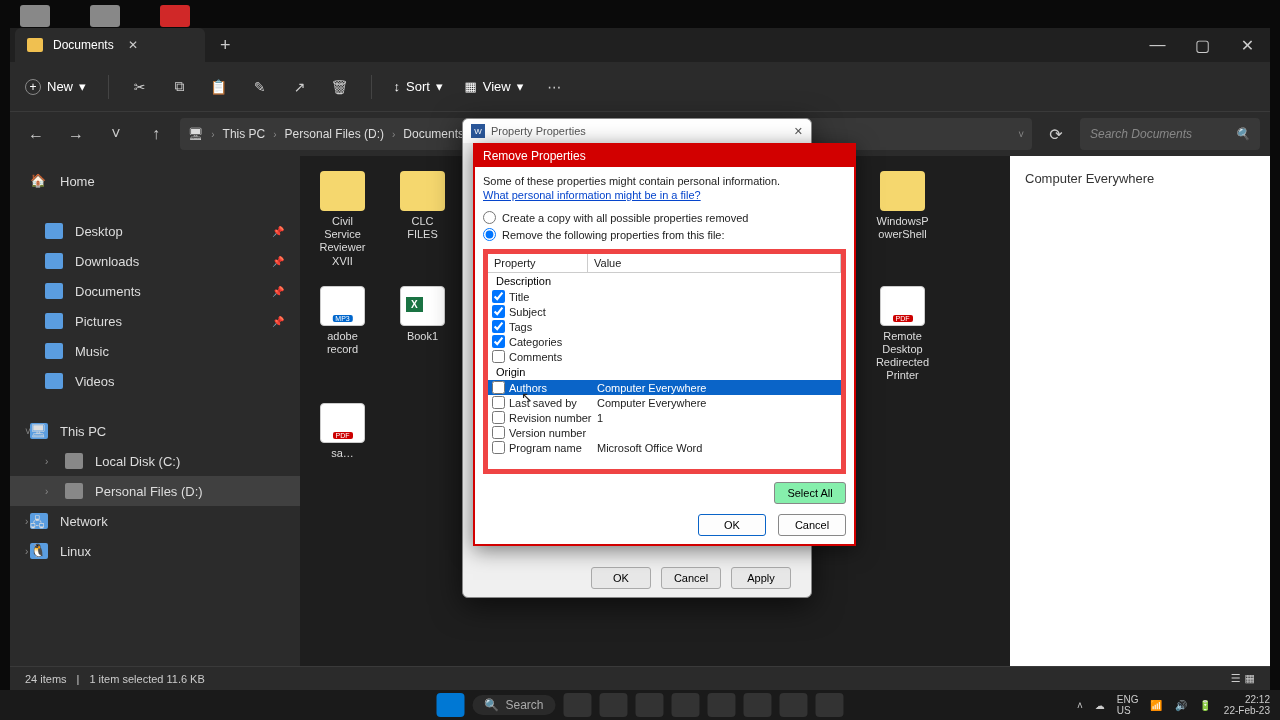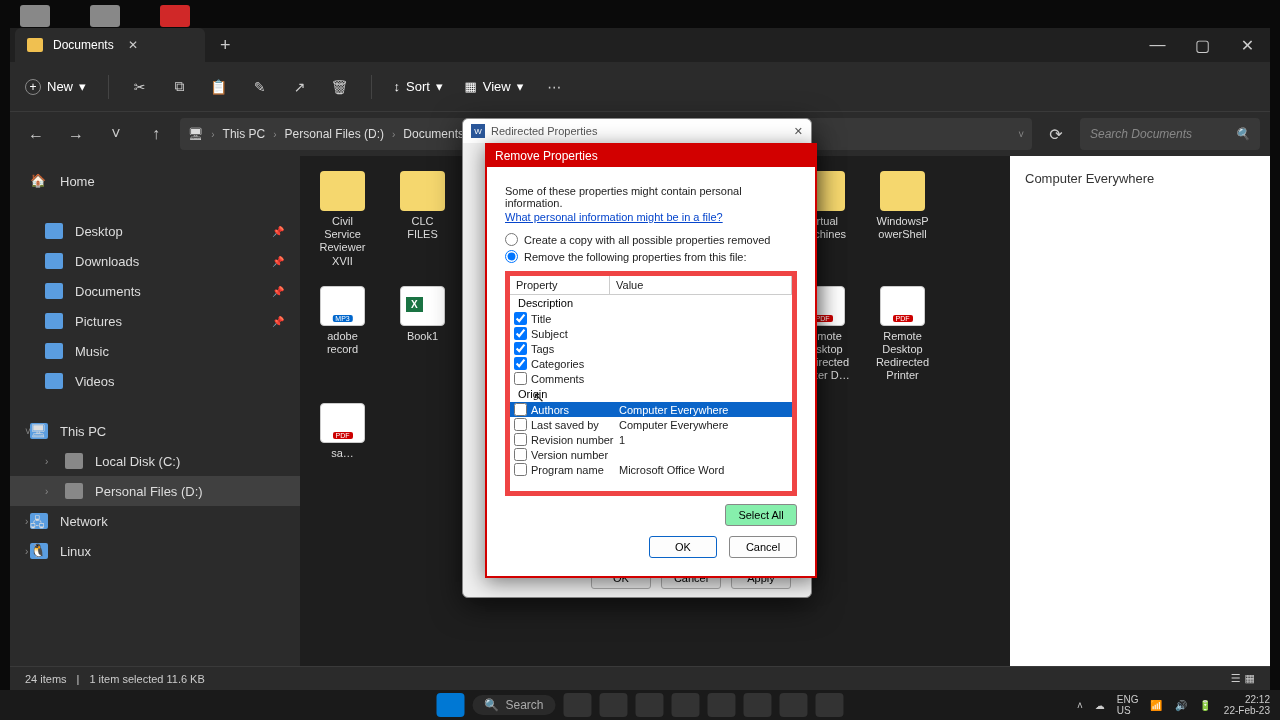--- a/index.html
+++ b/index.html
@@ -68,23 +68,23 @@
 .statusbar { height: 24px; background: #2b2b2b; border-top: 1px solid #3a3a3a; display: flex; align-items: center; padding: 0 15px; color: #ccc; font-size: 11px; gap: 10px; }
 
 
 .parent-dialog { position: absolute; left: 462px; top: 118px; width: 350px; height: 480px; background: #f0f0f0; border: 1px solid #888; border-radius: 6px; box-shadow: 0 8px 30px rgba(0,0,0,0.6); }
 .parent-title { height: 24px; background: #fff; display: flex; align-items: center; padding: 0 8px; gap: 6px; font-size: 11px; color: #555; border-radius: 6px 6px 0 0; }
 .parent-title .x { margin-left: auto; cursor: pointer; }
 .parent-btns { position: absolute; bottom: 8px; right: 20px; display: flex; gap: 10px; }
 .parent-btns button { width: 60px; height: 22px; font-size: 11px; background: #e8e8e8; border: 1px solid #aaa; border-radius: 3px; cursor: pointer; }
 
 
-.dialog { position: absolute; left: 473px; top: 143px; width: 332px; background: #fff; border: 2px solid #d20000; box-shadow: 0 4px 20px rgba(0,0,0,0.5); margin-left: 12px; }
+.dialog { position: absolute; left: 473px; top: 143px; width: 383px; background: #fff; border: 2px solid #d20000; box-shadow: 0 4px 20px rgba(0,0,0,0.5); }
 .dialog-title { height: 22px; background: #d20000; color: #fff; font-size: 12px; display: flex; align-items: center; padding: 0 8px; }
-.dialog-body { padding: 18px; font-size: 11px; color: #222; }
+.dialog-body { padding: 8px; font-size: 11px; color: #222; }
 .dialog-body .info { margin-bottom: 2px; }
 .dialog-body .link { color: #0645cc; text-decoration: underline; cursor: pointer; display: inline-block; margin-bottom: 10px; }
 .radio-row { display: flex; align-items: center; gap: 6px; margin-bottom: 4px; }
 .radio-row input { cursor: pointer; }
 .prop-table { border: 5px solid #ef4444; margin-top: 8px; height: 225px; overflow: hidden; position: relative; }
 .prop-head { display: flex; background: #fff; border-bottom: 1px solid #ccc; font-size: 11px; }
 .prop-head div { padding: 3px 6px; border-right: 1px solid #ccc; }
 .prop-head .c1 { width: 100px; }
 .prop-head .c2 { flex: 1; }
 .prop-rows { overflow-y: auto; height: 205px; }
@@ -318,21 +318,21 @@
     <span style="margin-left:auto; display:flex; gap:4px">
       <span>☰</span>
       <span>▦</span>
     </span>
   </div>
 </div>
 
 <div class="parent-dialog">
   <div class="parent-title">
     <span style="width:14px;height:14px;background:#2b579a;color:#fff;font-size:8px;display:inline-flex;align-items:center;justify-content:center">W</span>
-    <span>Redirected Properties</span>
+    <span>Property Properties</span>
     <span class="x">✕</span>
   </div>
   <div class="parent-btns">
     <button>OK</button>
     <button>Cancel</button>
     <button>Apply</button>
   </div>
 </div>
 
 <div class="dialog">

